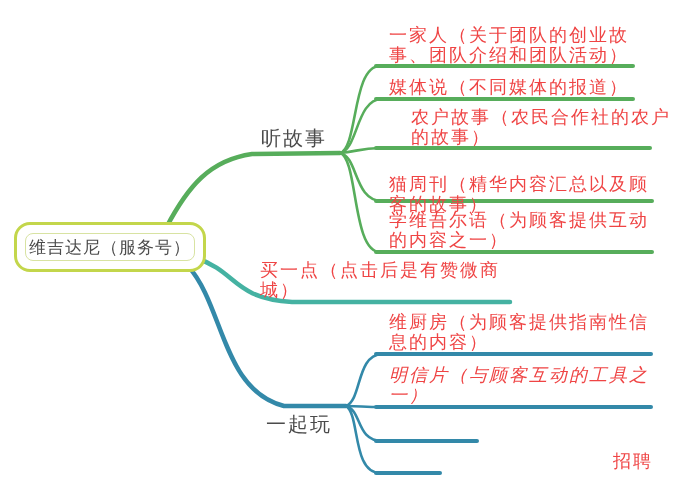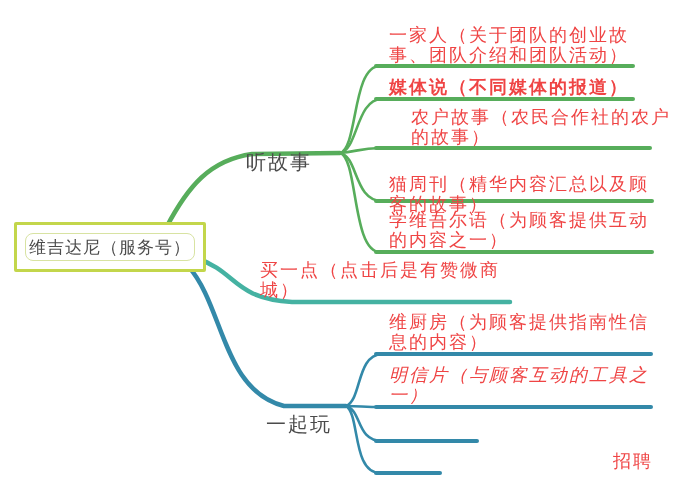--- a/index.html
+++ b/index.html
@@ -28,21 +28,21 @@
     letter-spacing:2px;
     white-space:nowrap;
   }
   .root-node{
     position:absolute;
     left:14px;top:222px;
     width:192px;height:50px;
     box-sizing:border-box;
     background:#ffffff;
     border:3px solid #c3d64b;
-    border-radius:2px;
+    border-radius:16px;
     padding:8px;
   }
   .root-inner{
     width:100%;height:100%;
     box-sizing:border-box;
     border:1px solid #d8e3a2;
     border-radius:8px;
     display:flex;align-items:center;justify-content:center;
   }
   .root-label{
@@ -89,25 +89,25 @@
       <path stroke-width="4" d="M 376 473 L 440 473"></path>
     </g>
   </svg>
 
   <div class="root-node">
     <div class="root-inner">
       <span class="root-label">维吉达尼（服务号）</span>
     </div>
   </div>
 
-  <div class="branch-label" style="left:246px;top:126px;margin-top:24px;">听故事</div>
+  <div class="branch-label" style="left:261px;top:126px;">听故事</div>
   <div class="branch-label" style="left:266px;top:392px;margin-top:20px;">一起玩</div>
 
   <div class="node-text" style="left:389px;top:25px;">一家人（关于团队的创业故事、团队介绍和团队活动）</div>
-  <div class="node-text" style="left:389px;top:77px;font-weight:bold;">媒体说（不同媒体的报道）</div>
+  <div class="node-text" style="left:389px;top:77px;">媒体说（不同媒体的报道）</div>
   <div class="node-text" style="left:411px;top:107px;">农户故事（农民合作社的农户的故事）</div>
   <div class="node-text" style="left:389px;top:174px;">猫周刊（精华内容汇总以及顾客的故事）</div>
   <div class="node-text" style="left:260px;top:260px;">买一点（点击后是有赞微商城）</div>
 
   <div class="node-text" style="left:389px;top:210px;">学维吾尔语（为顾客提供互动的内容之一）</div>
 
   <div class="node-text" style="left:389px;top:312px;">维厨房（为顾客提供指南性信息的内容）</div>
   <div class="node-text" style="left:389px;top:365px;font-style:italic;">明信片（与顾客互动的工具之一）</div>
   <div class="node-text" style="left:389px;top:451px;text-align:right;">招聘</div>
 

